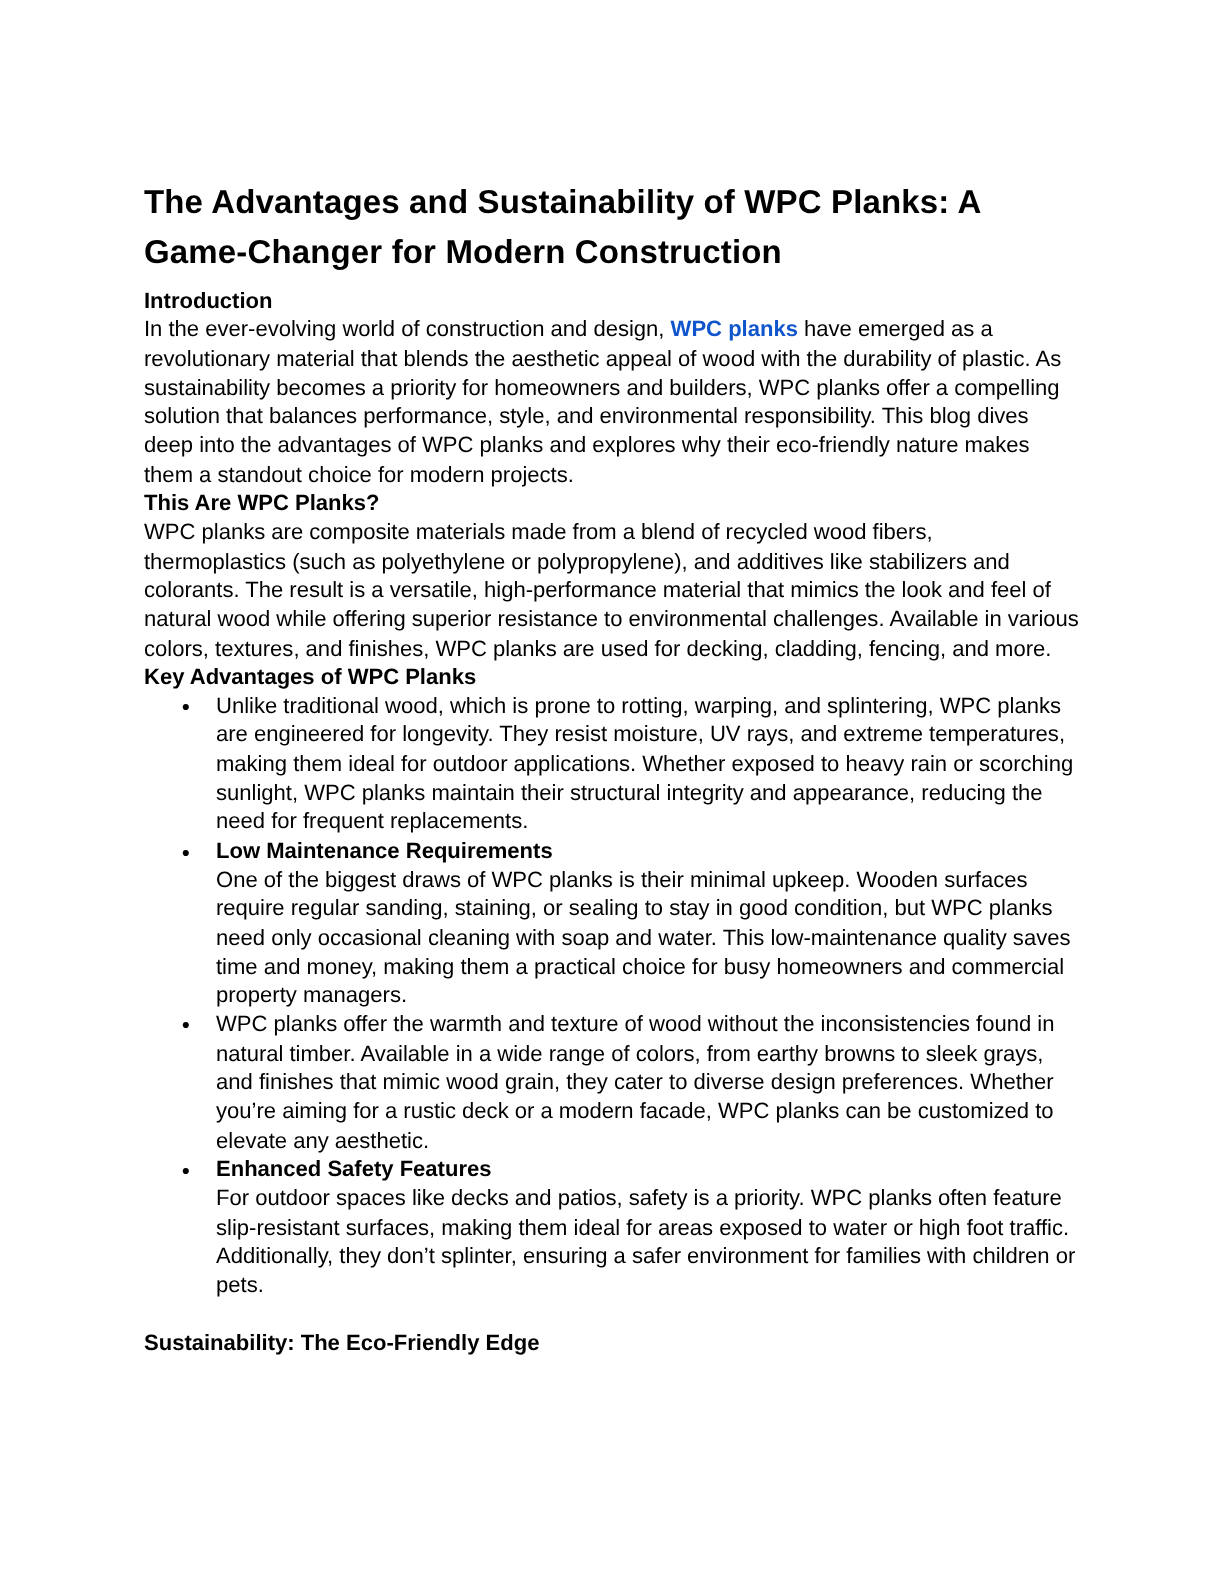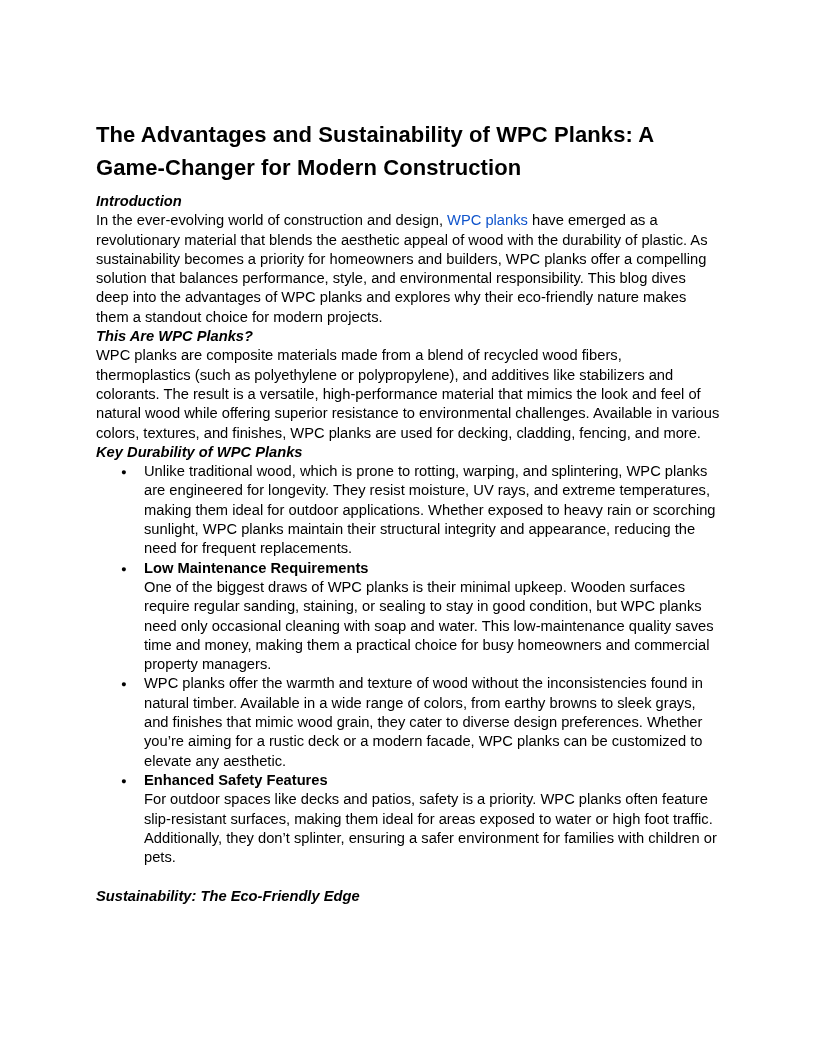--- a/index.html
+++ b/index.html
@@ -26,25 +26,24 @@
     font-weight: 700;
     margin-bottom: 8px;
     letter-spacing: 0.1px;
   }
   .body-text, .section-heading, .adv-item {
     font-size: 14.7px;
     line-height: 19.3px;
   }
   .section-heading {
     font-weight: 700;
-    font-style: italic;
   }
   .doc-link {
     color: var(--link-color, #1155cc);
-    font-weight: 400;
+    font-weight: 700;
     text-decoration: none;
     cursor: pointer;
   }
   .adv-list { width: 100%; }
   .adv-item {
     position: relative;
     padding-left: 48px;
   }
   .bullet {
     position: absolute;
@@ -68,21 +67,21 @@
   <h1 class="doc-title">The Advantages and Sustainability of WPC Planks: A Game-Changer for Modern Construction</h1>
 
   <h2 class="section-heading">Introduction</h2>
 
   <p class="body-text"><span>In the ever-evolving world of construction and design, </span><a href="#" class="doc-link">WPC planks</a><span> have emerged as a revolutionary material that blends the aesthetic appeal of wood with the durability of plastic. As sustainability becomes a priority for homeowners and builders, WPC planks offer a compelling solution that balances performance, style, and environmental responsibility. This blog dives deep into the advantages of WPC planks and explores why their eco-friendly nature makes them a standout choice for modern projects.</span></p>
 
   <h2 class="section-heading">This Are WPC Planks?</h2>
 
   <p class="body-text">WPC planks are composite materials made from a blend of recycled wood fibers, thermoplastics (such as polyethylene or polypropylene), and additives like stabilizers and colorants. The result is a versatile, high-performance material that mimics the look and feel of natural wood while offering superior resistance to environmental challenges. Available in various colors, textures, and finishes, WPC planks are used for decking, cladding, fencing, and more.</p>
 
-  <h2 class="section-heading">Key Durability of WPC Planks</h2>
+  <h2 class="section-heading">Key Advantages of WPC Planks</h2>
 
   <div class="adv-list">
 
     <div class="adv-item">
       <span class="bullet">●</span>
       <div class="adv-content">
         <div class="adv-text">Unlike traditional wood, which is prone to rotting, warping, and splintering, WPC planks are engineered for longevity. They resist moisture, UV rays, and extreme temperatures, making them ideal for outdoor applications. Whether exposed to heavy rain or scorching sunlight, WPC planks maintain their structural integrity and appearance, reducing the need for frequent replacements.</div>
       </div>
     </div>
 

